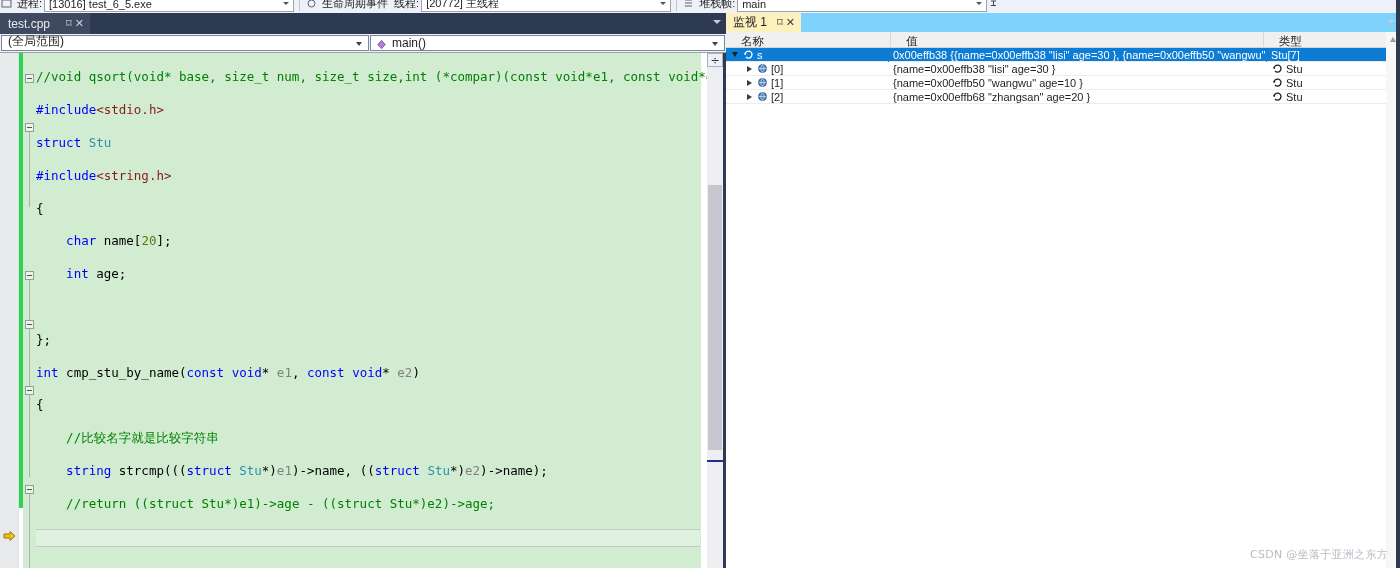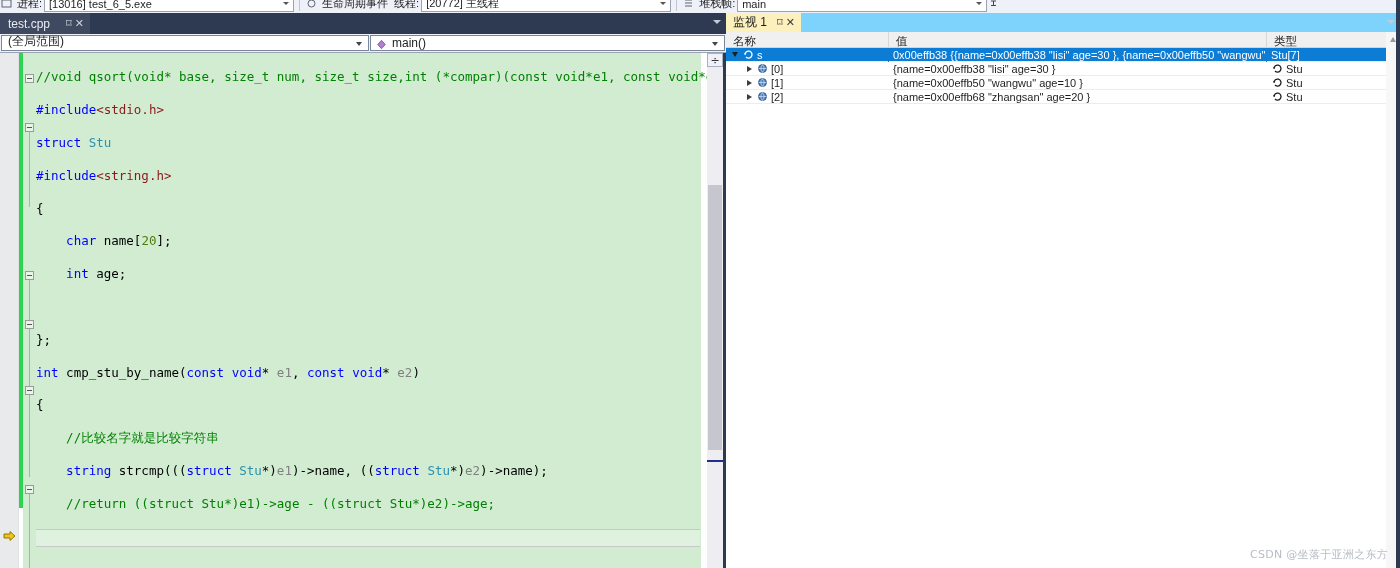--- a/index.html
+++ b/index.html
@@ -249,20 +249,21 @@
     box-sizing: border-box;
     display: flex;
     font-size: 11.5px; color: #1e1e1e;
   }
   .wh-cell {
     display: flex; align-items: center;
     padding-left: 7px;
     border-right: 1px solid #d8d8d8;
     box-sizing: border-box;
     height: 18px;
+    margin-left: 8px;
   }
   .wh-name  { width: 163px; }
   .wh-value { width: 378px; }
   .wh-type  { width: 133px; border-right: none; }
 
   #watch-rows {
     position: absolute; left: 0; top: 16px; width: 674px;
   }
   .wrow {
     height: 14px; display: flex; align-items: center;

